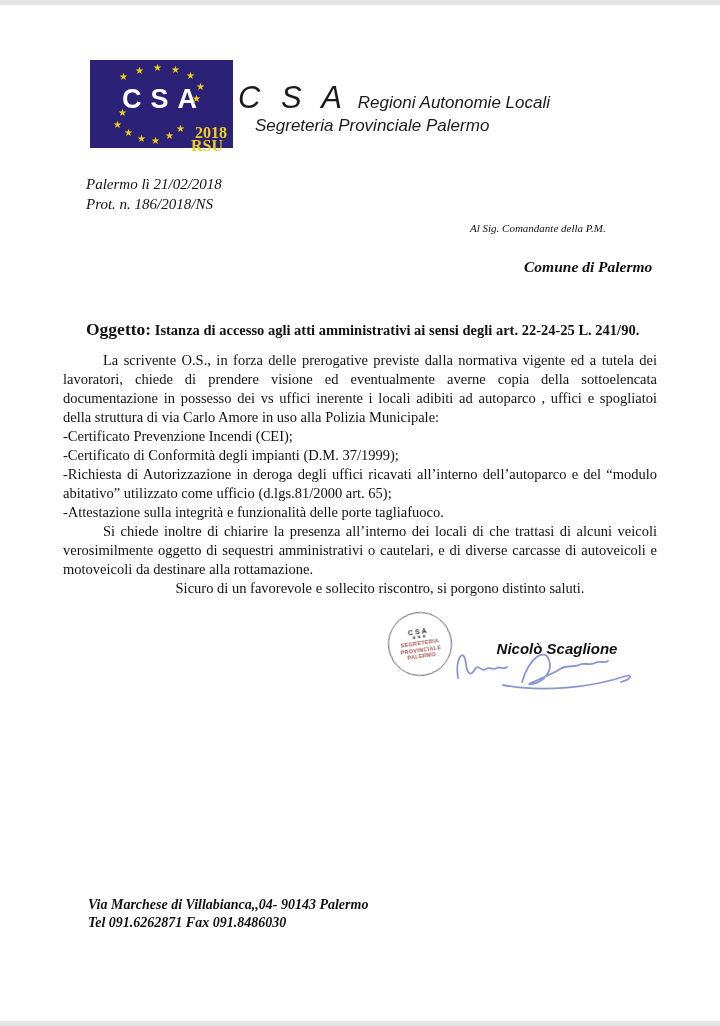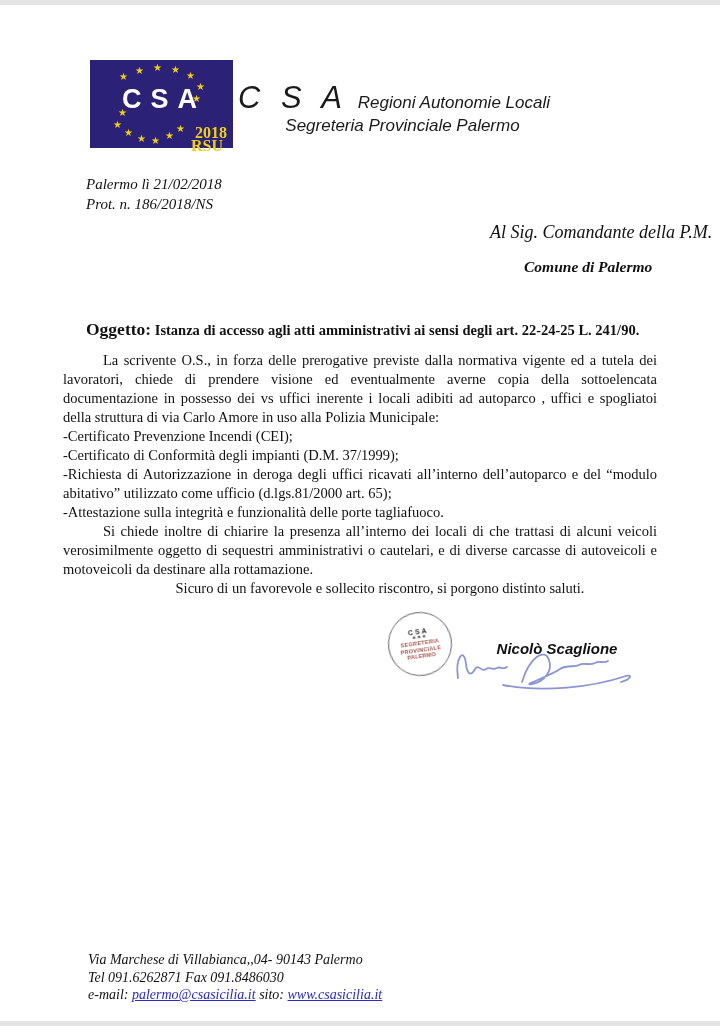--- a/index.html
+++ b/index.html
@@ -11,29 +11,29 @@
   
   .logo{position:absolute;left:90px;top:60px;width:143px;height:88px;background:#2b2277;}
   .logo .star{position:absolute;color:#f2cf0e;font-size:10px;line-height:10px;}
   .logo-acronym{position:absolute;left:32px;top:24px;color:#ffffff;font-family:"Liberation Sans",sans-serif;
         font-weight:bold;font-size:27px;letter-spacing:9px;}
   .logo-rsu{position:absolute;right:10px;top:53px;color:#efcf18;font-weight:bold;font-size:16px;
         font-family:"Liberation Serif",serif;margin-top:24px;}
   .logo-year{position:absolute;right:6px;top:64px;color:#efcf18;font-weight:bold;font-size:16px;
         font-family:"Liberation Serif",serif;}
   .header-text{position:absolute;left:238px;top:80px;font-family:"Liberation Sans",sans-serif;
-        font-style:italic;color:#1a1a1a;text-align:center;}
+        font-style:italic;color:#1a1a1a;}
   .header-line1{display:flex;align-items:baseline;}
   .org-acronym{font-size:31px;letter-spacing:6px;}
   .org-name{font-size:17px;margin-left:10px;}
   .header-line2{font-size:17px;margin-left:17px;margin-top:0px;}
 
   
   .meta{position:absolute;left:86px;top:174px;font-style:italic;font-size:15px;line-height:20px;}
-  .recipient1{position:absolute;left:470px;top:222px;font-style:italic;font-size:18px;margin-left:20px;}
+  .recipient1{position:absolute;left:470px;top:222px;font-style:italic;font-size:11px;}
   .recipient2{position:absolute;left:524px;top:258px;font-style:italic;font-weight:bold;font-size:15.5px;}
 
   
   .subject{position:absolute;left:86px;top:319px;font-weight:bold;font-size:14.5px;}
   .subject .subject-label{font-size:17.5px;}
 
   
   .body-text{position:absolute;left:63px;top:351px;width:594px;font-size:14.5px;line-height:19px;
         text-align:justify;}
   .body-text p{margin:0;text-indent:40px;}
@@ -48,21 +48,21 @@
   .stamp .stamp-line{font-family:"Liberation Sans",sans-serif;font-size:5.5px;font-weight:bold;color:#a0524a;
         background:#b85c50;background:none;line-height:6.5px;letter-spacing:.3px;}
   .stamp .stamp-dots{font-size:6px;color:#444;line-height:5px;}
   .sig-block{position:absolute;left:452px;top:620px;width:210px;text-align:center;
         font-family:"Liberation Sans",sans-serif;font-style:italic;font-weight:bold;color:#111;}
   .sig-role{font-size:14.5px;}
   .sig-name{font-size:15px;margin-top:20px;}
   .sig-svg{position:absolute;left:448px;top:638px;}
 
   
-  .footer{position:absolute;left:88px;top:951px;font-style:italic;font-weight:normal;font-size:14px;
+  .footer{position:absolute;left:88px;top:896px;font-style:italic;font-weight:bold;font-size:14px;
         line-height:17.5px;color:#111;}
   .footer .link{color:#2a2ac4;text-decoration:underline;cursor:pointer;}
 </style>
 </head>
 <body>
 
 <div class="page">
   <div class="edge-strip edge-top"></div>
 
   <div class="logo">
@@ -130,19 +130,16 @@
     <g fill="none" stroke="#7d8bd0" stroke-width="1.8" stroke-linecap="round" opacity="0.9">
       <path d="M10,40 C7,20 16,8 18,26 C19,36 23,39 27,31 C31,25 33,35 38,31 C42,28 44,33 49,30 C52,28 55,32 59,29"></path>
       <path d="M74,44 C82,18 97,10 101,22 C105,33 96,44 84,46 C72,48 102,38 112,31 C120,26 126,30 131,27 C136,24 141,28 147,25 C152,22 156,26 160,23"></path>
       <path d="M55,47 C95,55 145,49 178,38 C184,36 184,41 173,44"></path>
     </g>
   </svg>
 
   <div class="footer">
     <div>Via  Marchese di Villabianca,,04- 90143 Palermo</div>
     <div>Tel 091.6262871 Fax 091.8486030</div>
-    <div>
-      <span>e-mail: </span><span class="link">palermo@csasicilia.it</span><span> sito: </span><span class="link">www.csasicilia.it</span>
-    </div>
   </div>
 
   <div class="edge-strip edge-bottom"></div>
 </div>
 
 </body></html>

